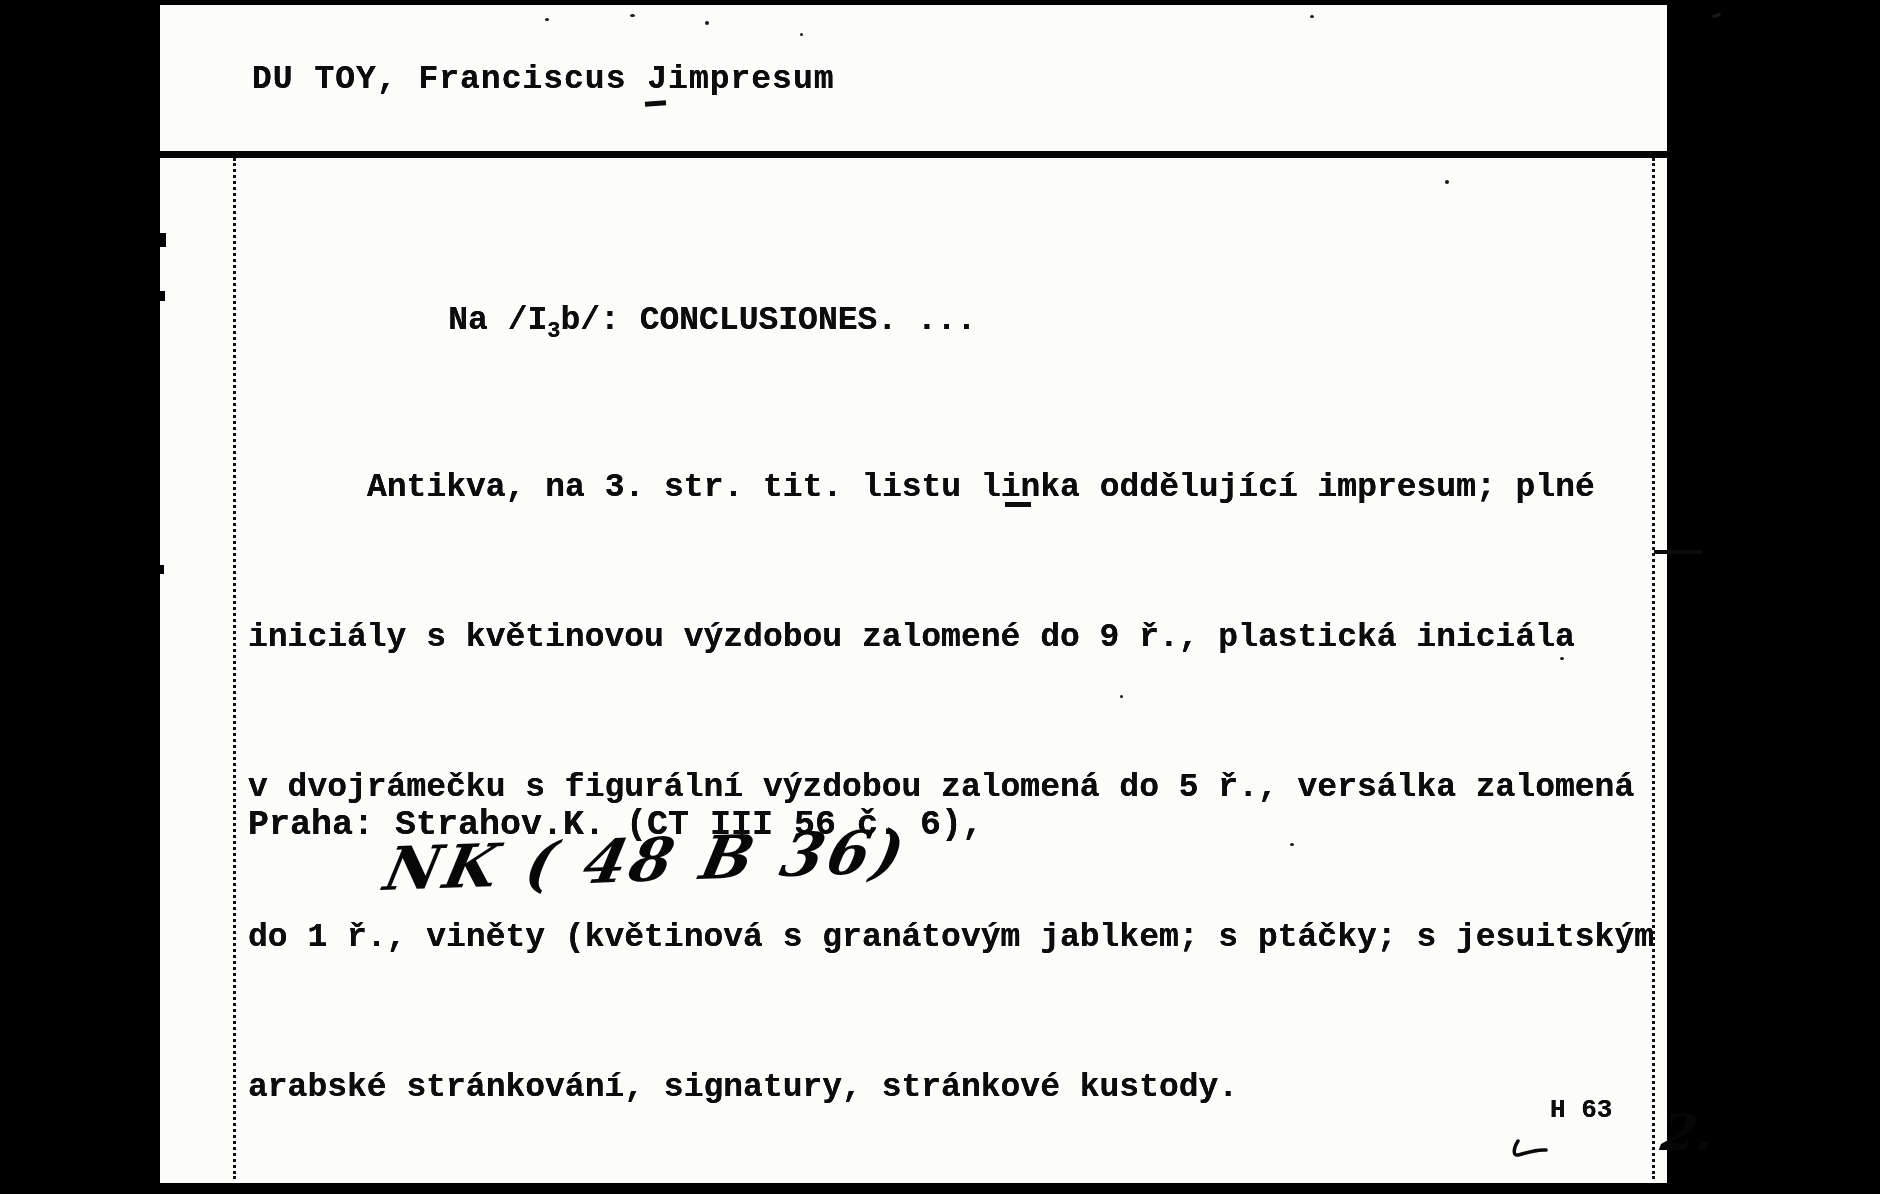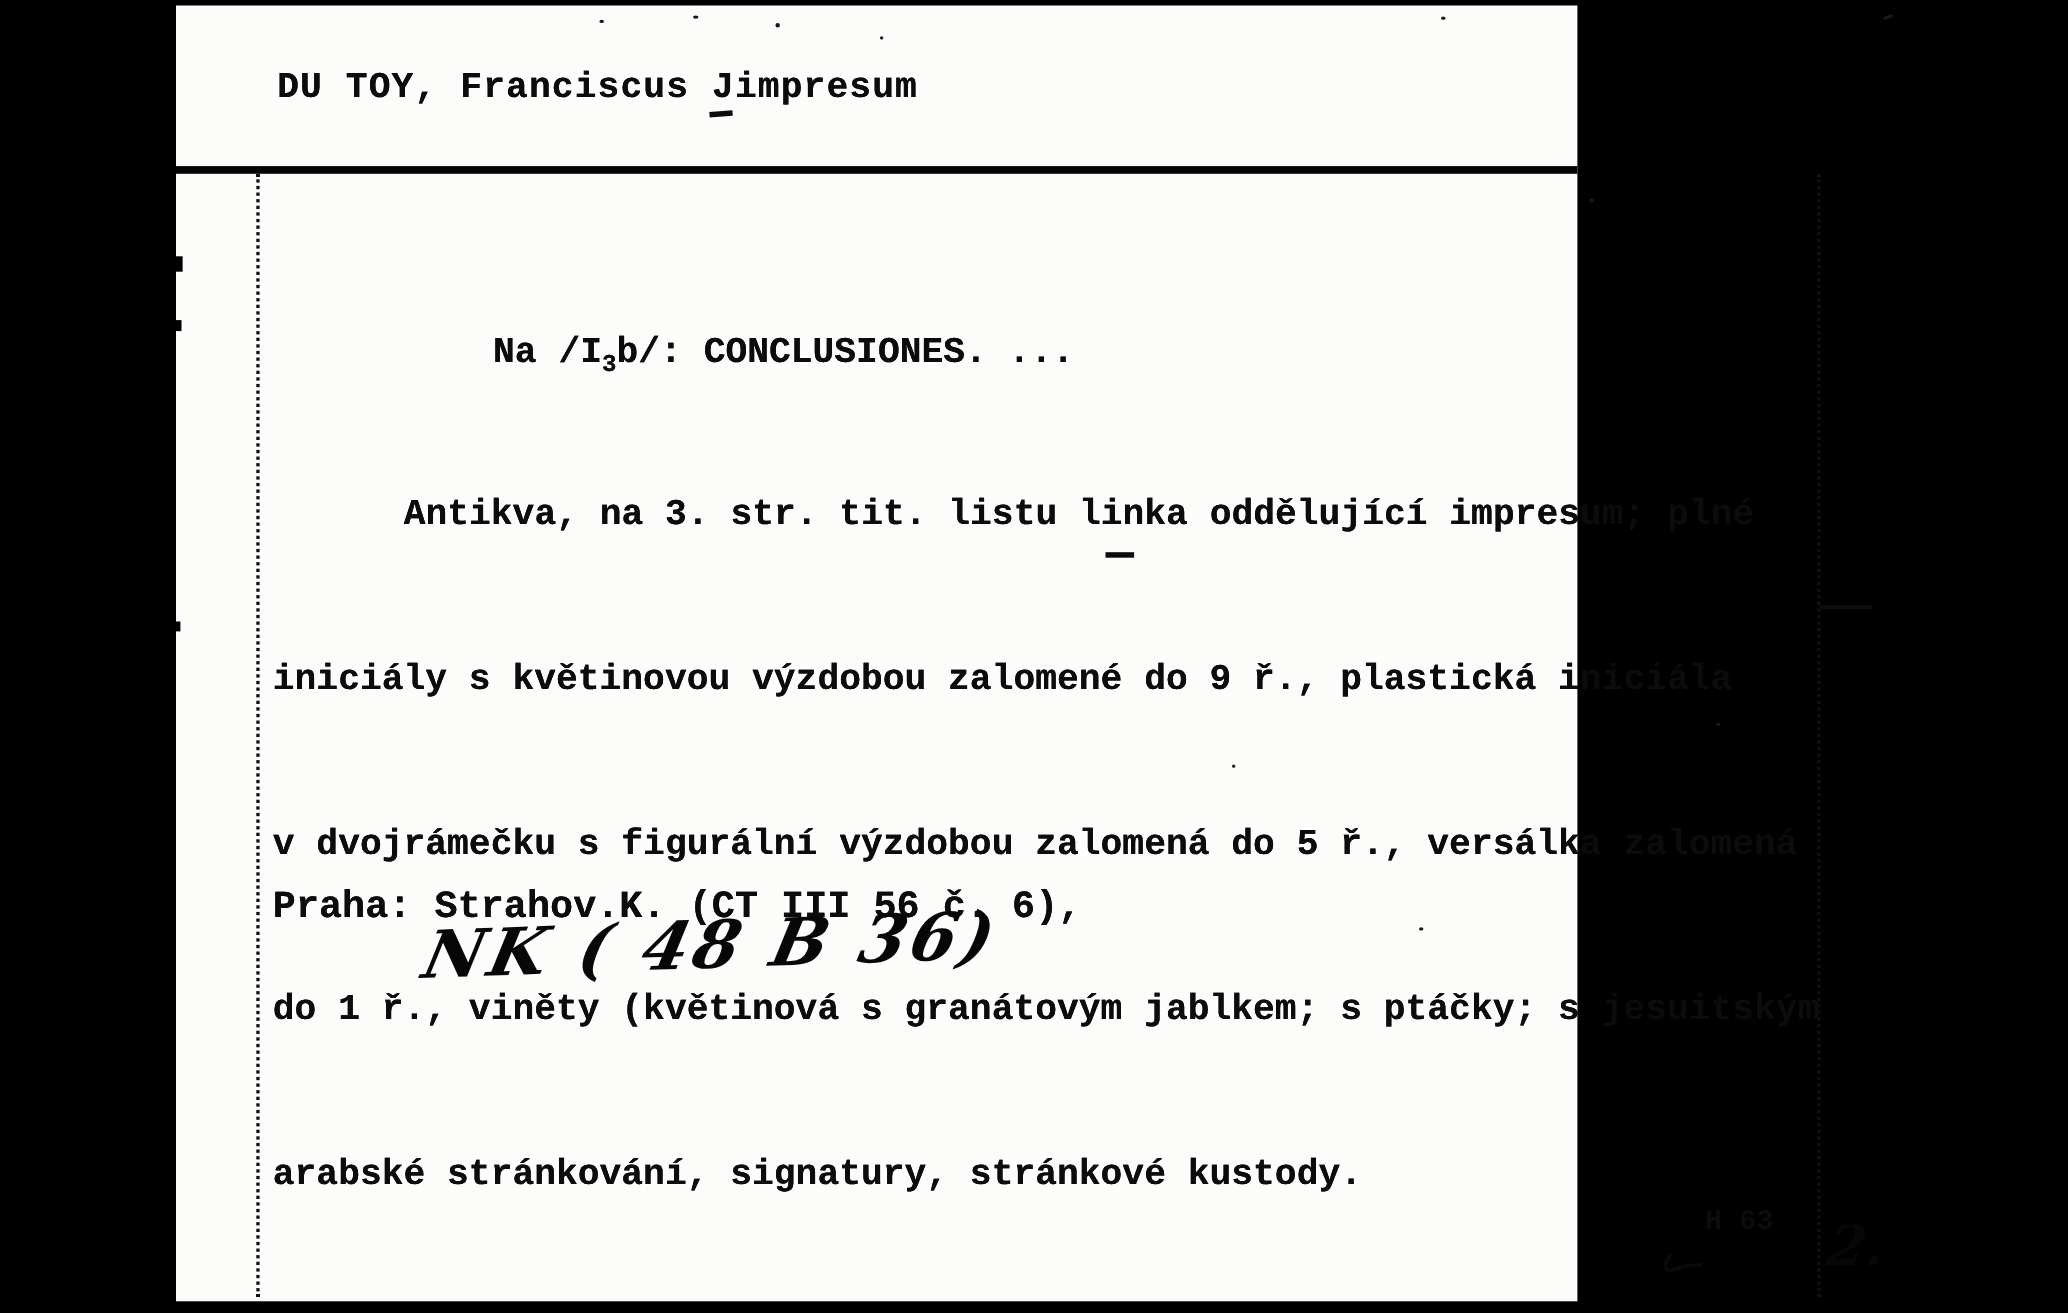--- a/index.html
+++ b/index.html
@@ -2,21 +2,21 @@
 <html><head>
 <meta charset="utf-8">
 <style>
   html,body { margin:0; padding:0; }
   body {
     width:1880px; height:1194px; position:relative; overflow:hidden;
     background:#000;
     font-family:"Liberation Mono","DejaVu Sans Mono",monospace;
   }
   .card {
-    position:absolute; left:160px; top:5px; width:1274px; height:1178px;
+    position:absolute; left:160px; top:5px; width:1507px; height:1178px;
     background:#fcfcfb;
   }
   .tw {
     font-family:"Liberation Mono","DejaVu Sans Mono",monospace;
     font-weight:700; color:#0c0c0c; white-space:pre;
     text-shadow:0 0 0.6px #000;
   }
   .hw {
     font-family:"DejaVu Serif","Liberation Serif",serif;
     font-style:italic; font-weight:700; color:#070707;
@@ -40,21 +40,21 @@
   }
   .dotted-v.left-rule  { left:73px; }
   .dotted-v.right-rule { left:1492px; }
   .ref-line { position:absolute; left:209px; top:260px; font-size:33px; }
   .ref-line sub { font-size:22px; vertical-align:-8px; }
   .paragraph {
     position:absolute; left:88px; top:338px; width:1470px;
     font-size:33px; line-height:50px;
   }
   .paragraph .line { height:50px; }
-  .paragraph .line.indented { padding-left:119px; }
+  .paragraph .line.indented { padding-left:119px;margin-top:20px; }
   .location-line { position:absolute; left:88px; top:800px; font-size:35px; }
   .shelfmark {
     position:absolute; left:228px; top:820px; font-size:60px;
     transform:skewX(-14deg) rotate(-2deg); letter-spacing:4px;
   }
   .footer-code { position:absolute; left:1390px; top:1090px; font-size:26px; }
   .footer-number {
     position:absolute; left:1502px; top:1098px; font-size:50px;
     transform:skewX(-10deg);
   }

